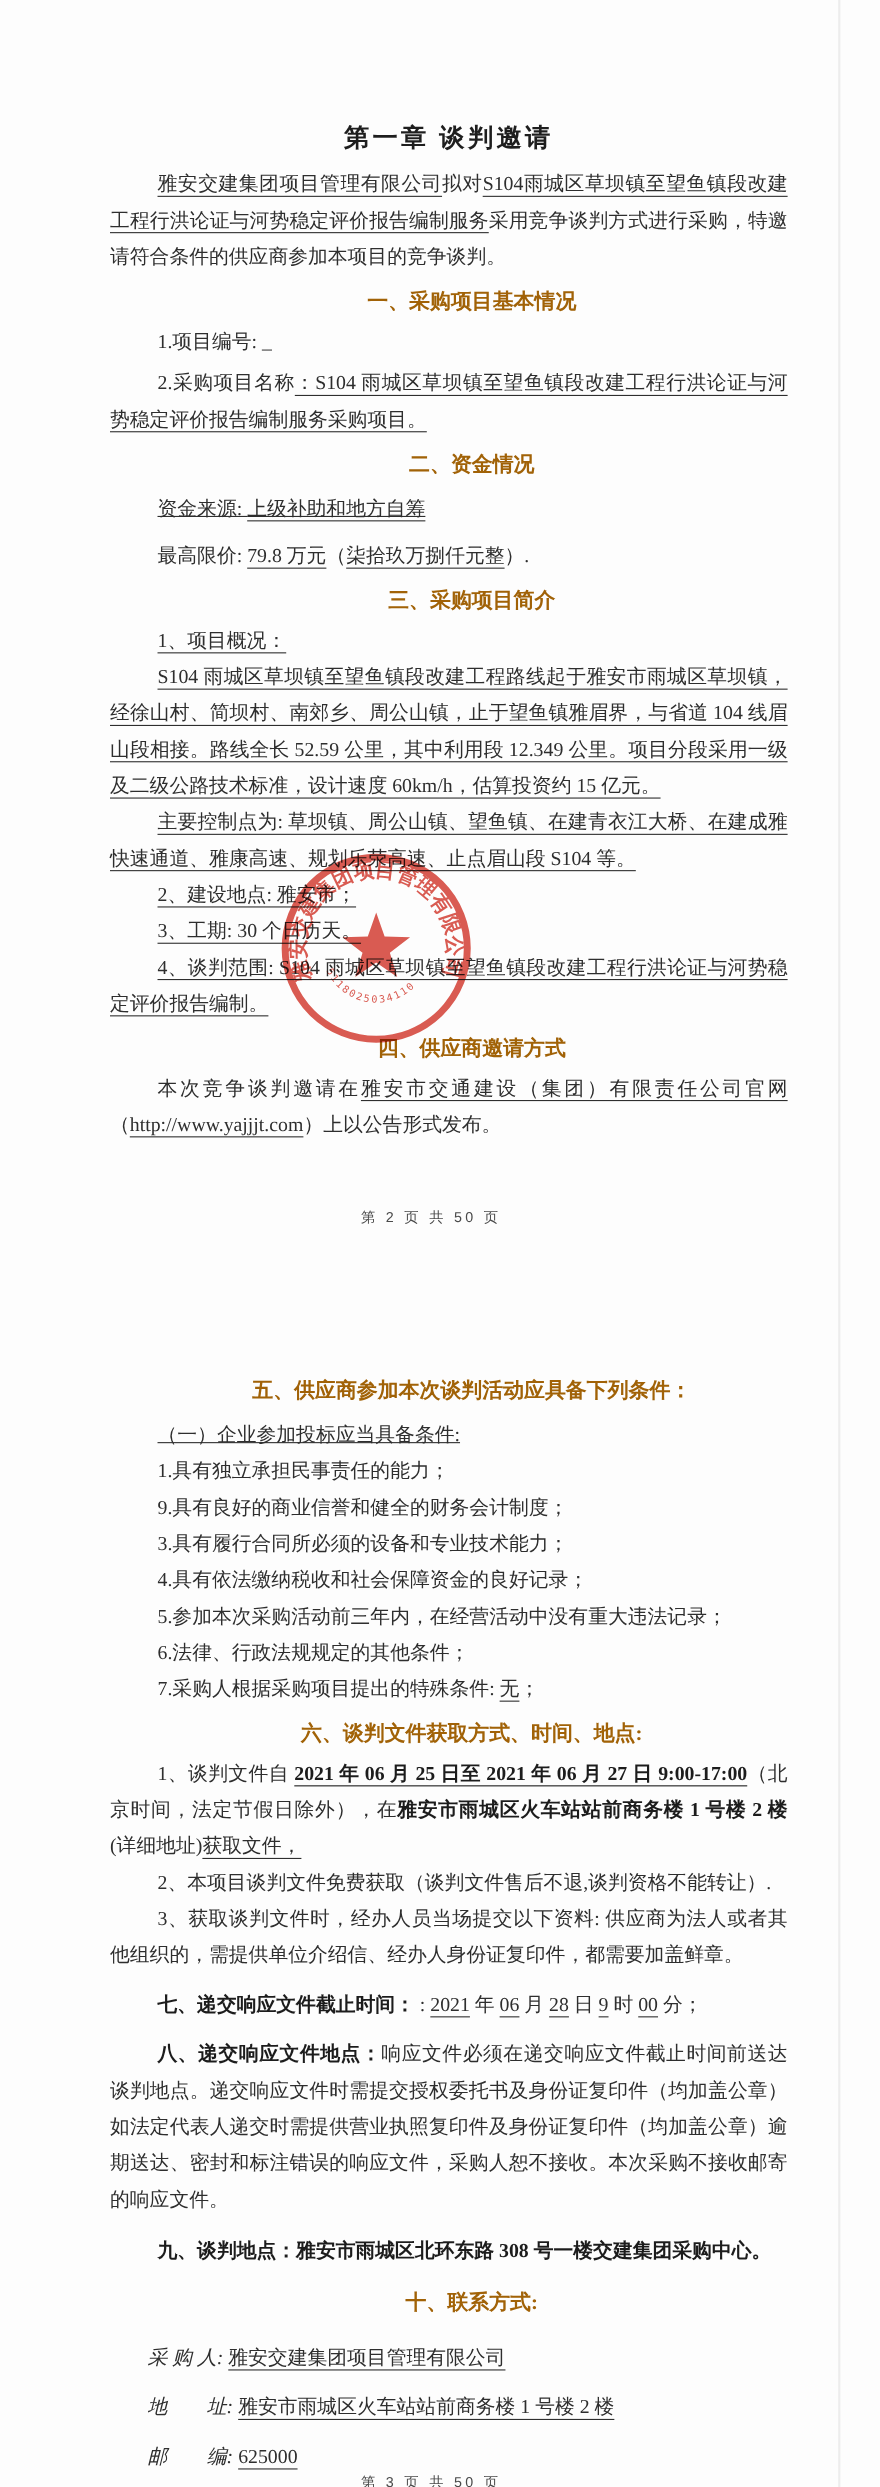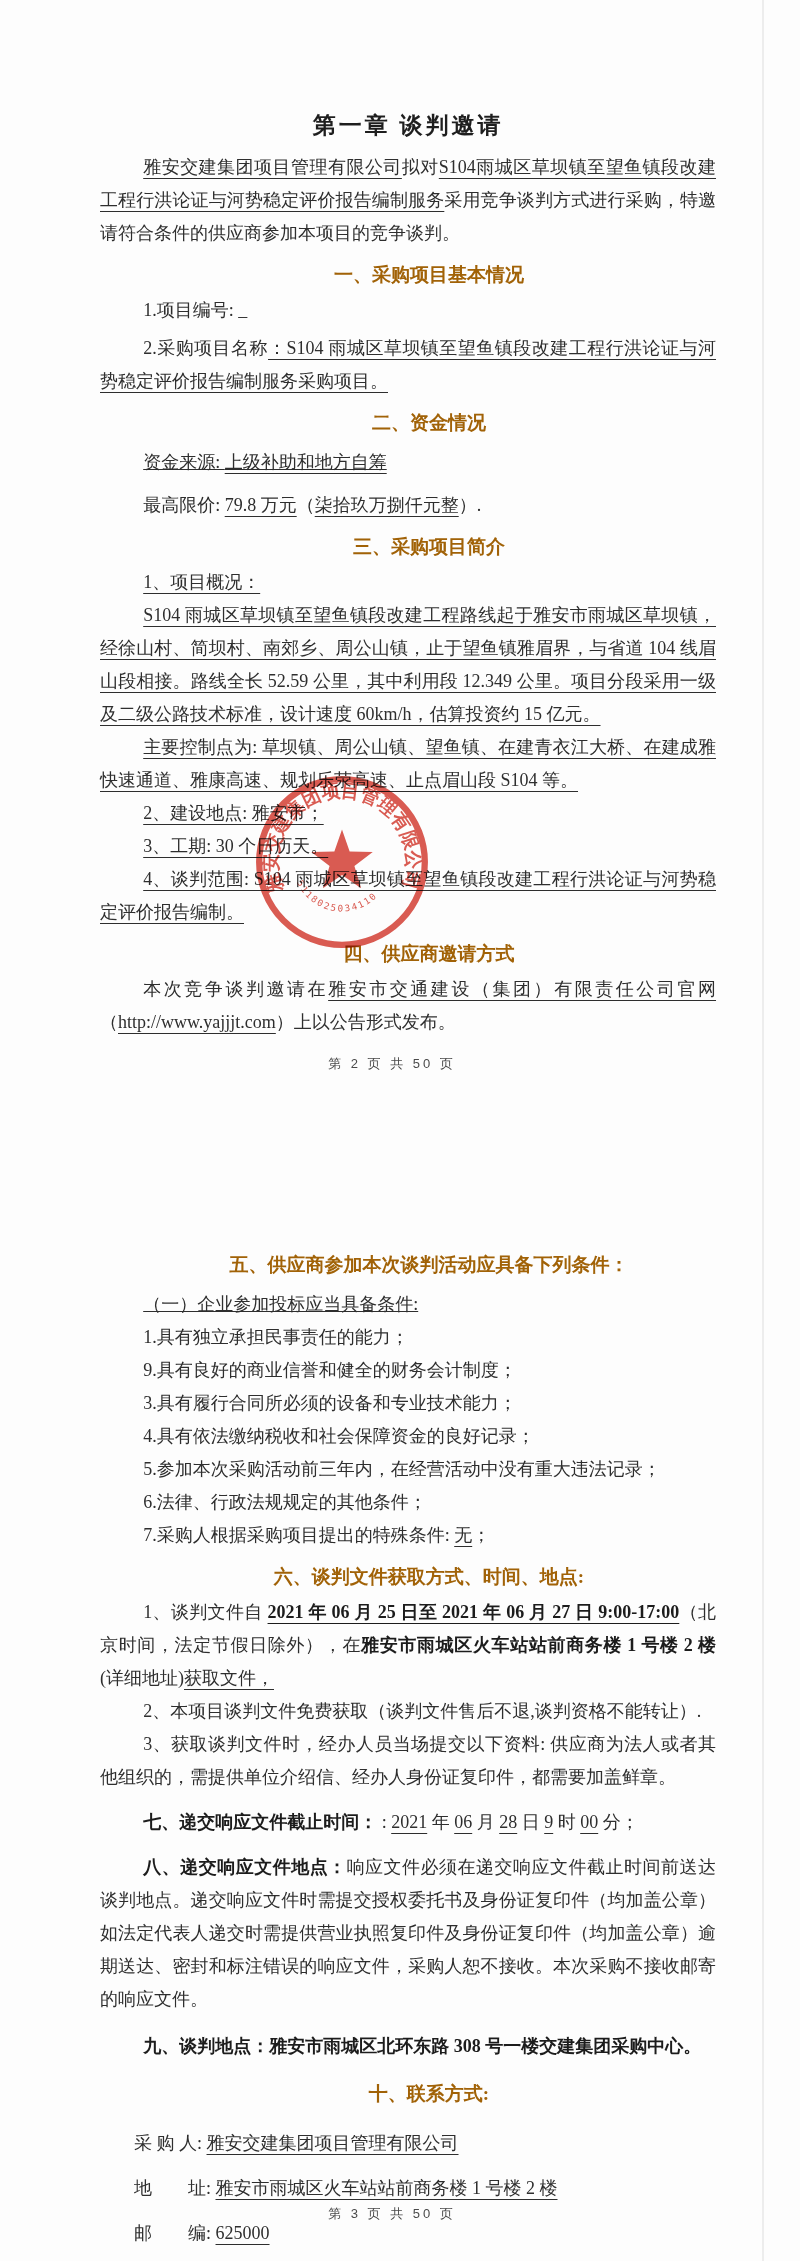--- a/index.html
+++ b/index.html
@@ -26,25 +26,25 @@
     margin:8px 0 2px 0;
     font-size:19px;font-weight:bold;color:#a16207;
     line-height:34px;text-indent:2.2em;text-align:center;
   }
   .mt5{margin-top:5px;} .mt6{margin-top:6px;text-decoration:underline;} .mt10{margin-top:10px;}
   .mt12{margin-top:12px;} .mt14{margin-top:14px;}
   .u{text-decoration:underline;text-underline-offset:5px;text-decoration-thickness:1px;}
   .b{font-weight:bold;color:#1c1c1c;}
   .contacts{margin-top:10px;}
   .contact-row{margin:0;padding-left:34px;font-size:18px;line-height:45px;text-align:left;}
-  .contact-label{white-space:pre;}
+  .contact-label{white-space:pre;font-style:italic;}
   .page-footer{
     position:absolute;left:0;width:784px;text-align:center;
     font-family:"Liberation Sans","DejaVu Sans",sans-serif;
-    font-size:13px;color:#4a4a4a;letter-spacing:3px;
+    font-size:13px;color:#4a4a4a;letter-spacing:3px;margin-top:43px;
   }
   .footer1{top:1055px;}
   .seal{
     position:absolute;left:252px;top:772px;
     opacity:.88;mix-blend-mode:multiply;
   }
   .seal-text{font-size:21px;font-weight:bold;font-family:"Liberation Serif","DejaVu Serif",serif;}
   .seal-code{font-size:10px;letter-spacing:2px;font-family:"DejaVu Sans Mono",monospace;}
 </style>
 </head>

